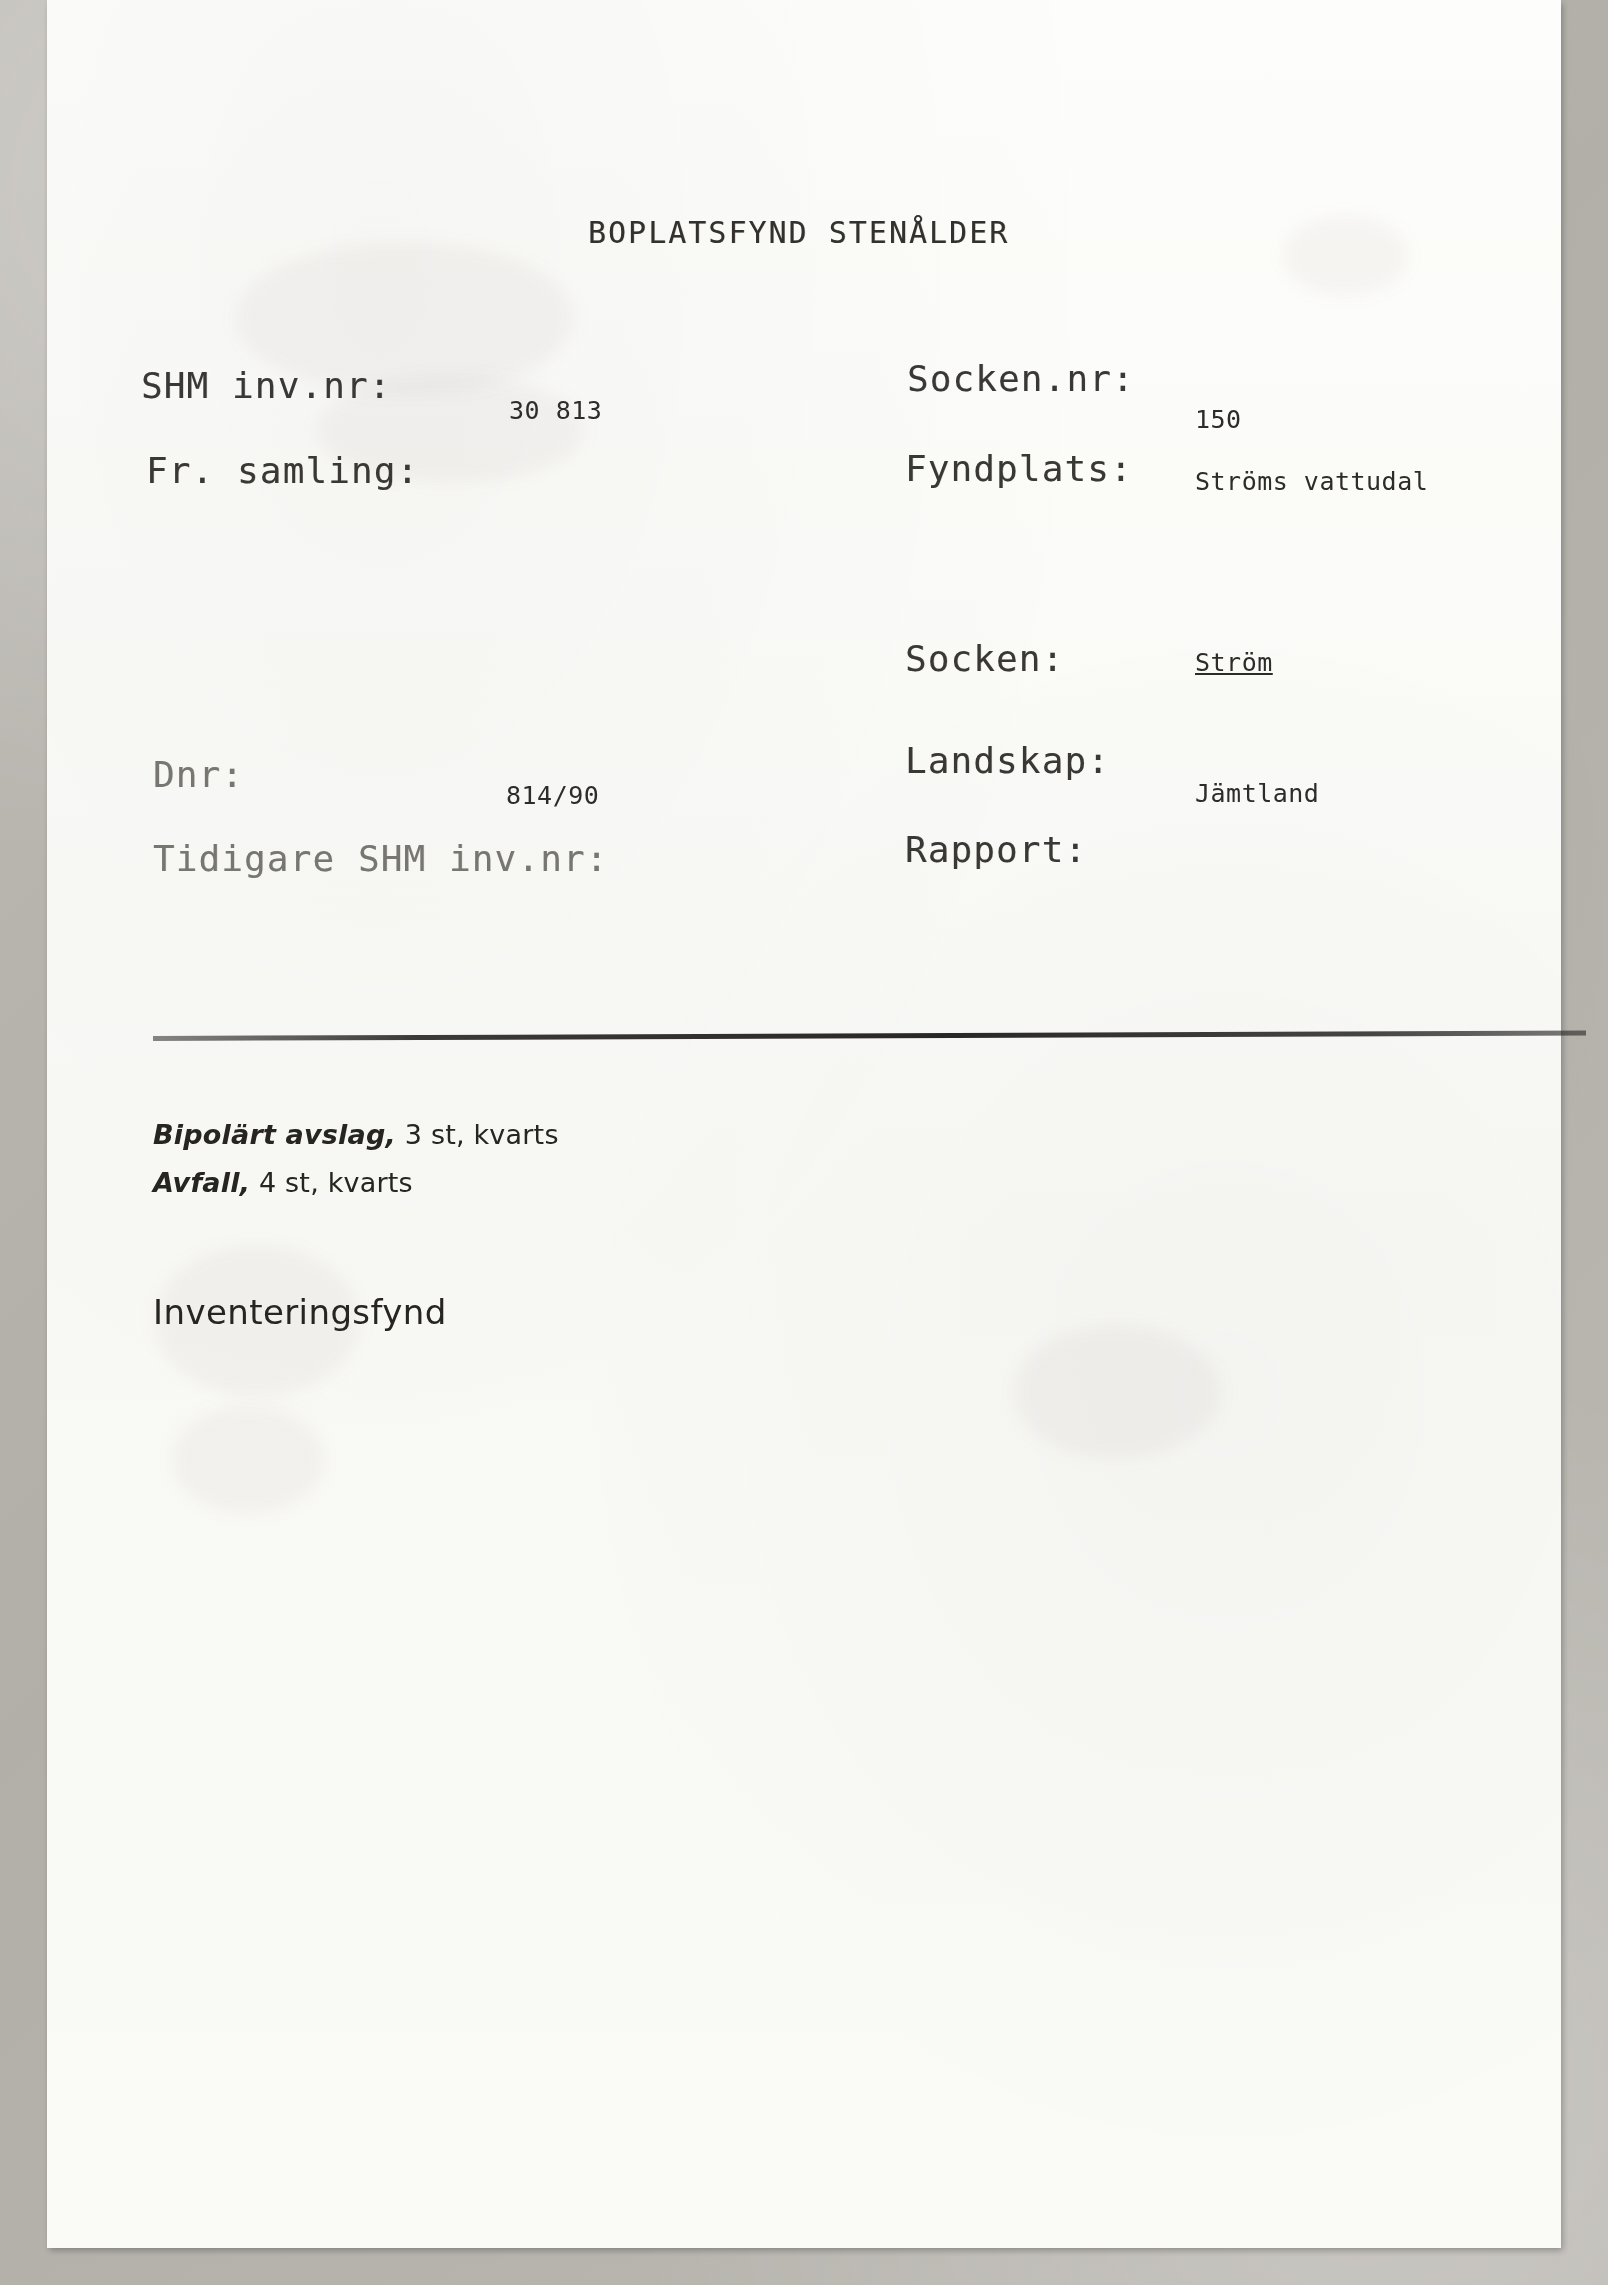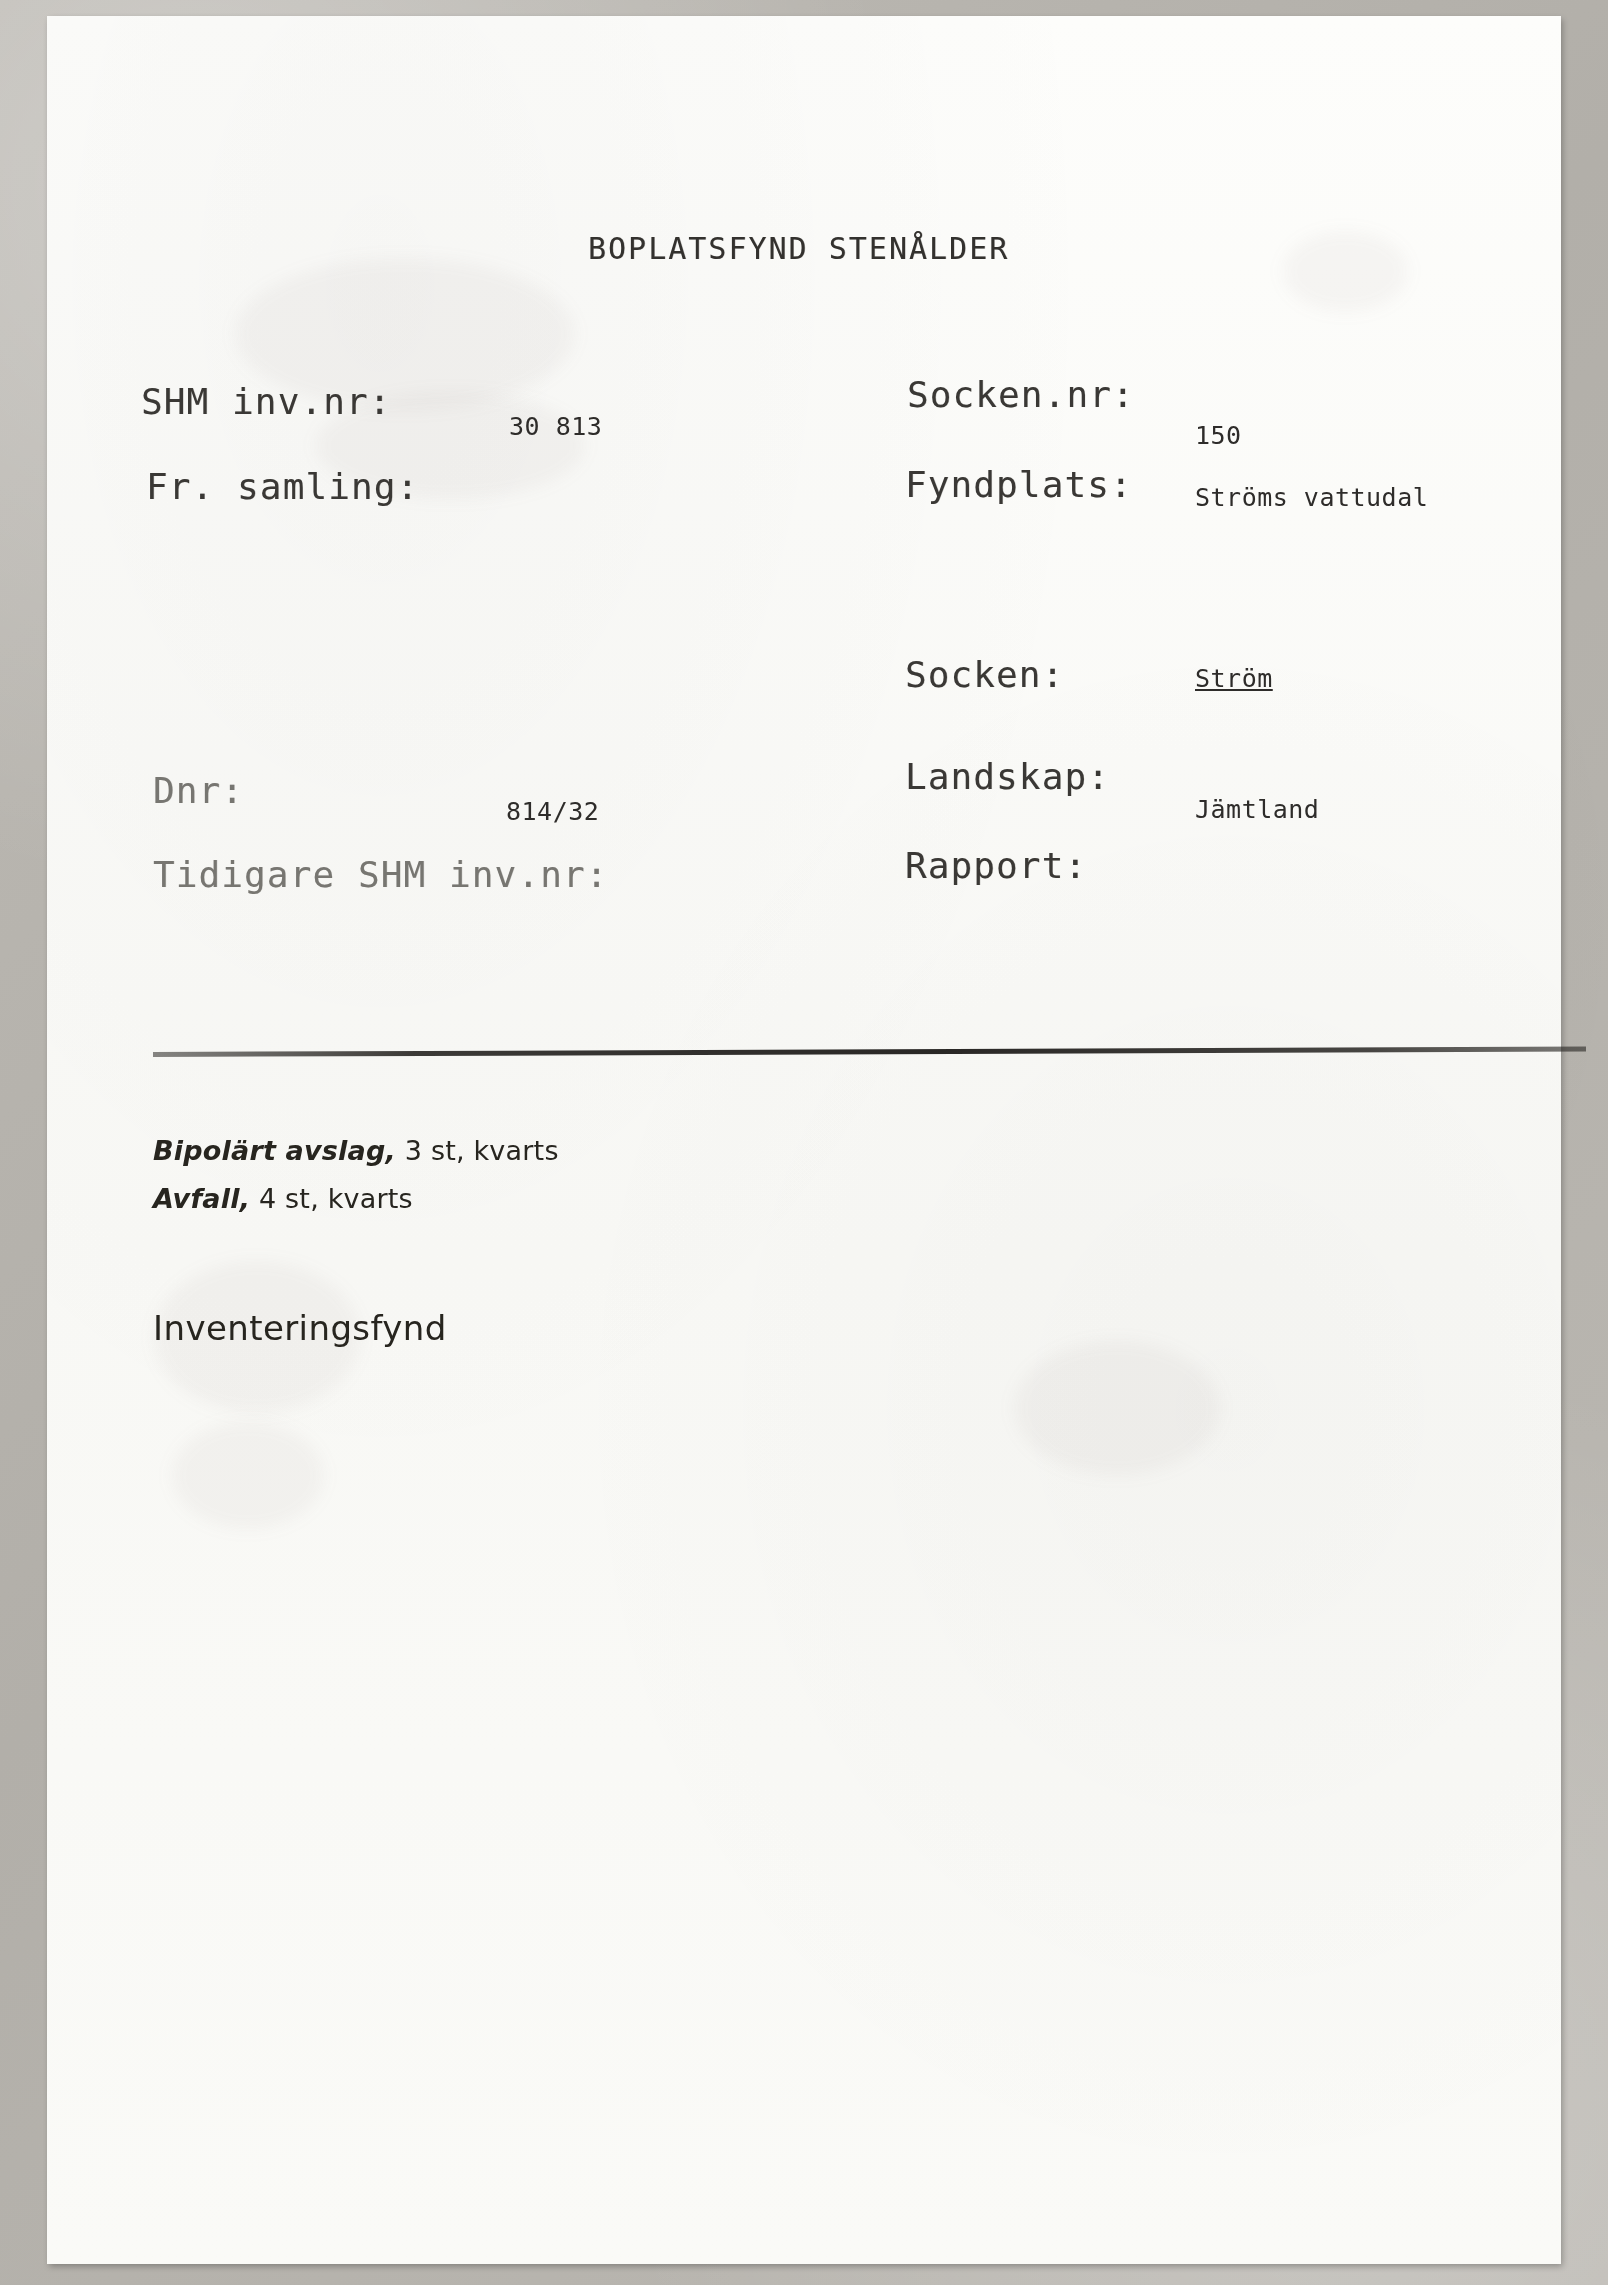--- a/index.html
+++ b/index.html
@@ -22,21 +22,21 @@
     background:
       radial-gradient(circle at 12% 8%, rgba(255,255,255,0.28), rgba(255,255,255,0) 28%),
       radial-gradient(circle at 85% 92%, rgba(255,255,255,0.22), rgba(255,255,255,0) 30%),
       radial-gradient(circle at 60% 40%, rgba(0,0,0,0.06), rgba(0,0,0,0) 40%),
       linear-gradient(135deg, #bdbab4 0%, #b2afa9 45%, #bcb9b3 100%);
   }
 
   .sheet {
     position: absolute;
     left: 47px;
-    top: 16px;
+    top: 0;
     width: 1514px;
     height: 2248px;
     background: #86efac;
     box-shadow: 1.8px 2.7px 6.3px rgba(0,0,0,0.28);
   }
   .sheet-inner {
     position: absolute;
     inset: 0;
     background:
       radial-gradient(ellipse at 22% 12%, rgba(0,0,0,0.022), rgba(0,0,0,0) 45%),
@@ -162,21 +162,21 @@
   <div class="ghost g6"></div>
 
   <div class="doc-title">BOPLATSFYND STENÅLDER</div>
 
   <div class="lbl l-shm">SHM inv.nr:</div>
   <div class="lbl l-frsam">Fr. samling:</div>
   <div class="lbl faded l-dnr">Dnr:</div>
   <div class="lbl faded l-tidig">Tidigare SHM inv.nr:</div>
 
   <div class="val v-shm">30 813</div>
-  <div class="val v-dnr">814/32</div>
+  <div class="val v-dnr">814/90</div>
 
   <div class="lbl l-fornl">Socken.nr:</div>
   <div class="lbl l-fyndpl">Fyndplats:</div>
   <div class="lbl l-socken">Socken:</div>
   <div class="lbl l-landskap">Landskap:</div>
   <div class="lbl l-rapport">Rapport:</div>
 
   <div class="val v-fornl">150</div>
   <div class="val v-fyndpl">Ströms vattudal</div>
   <div class="val v-socken">Ström</div>

